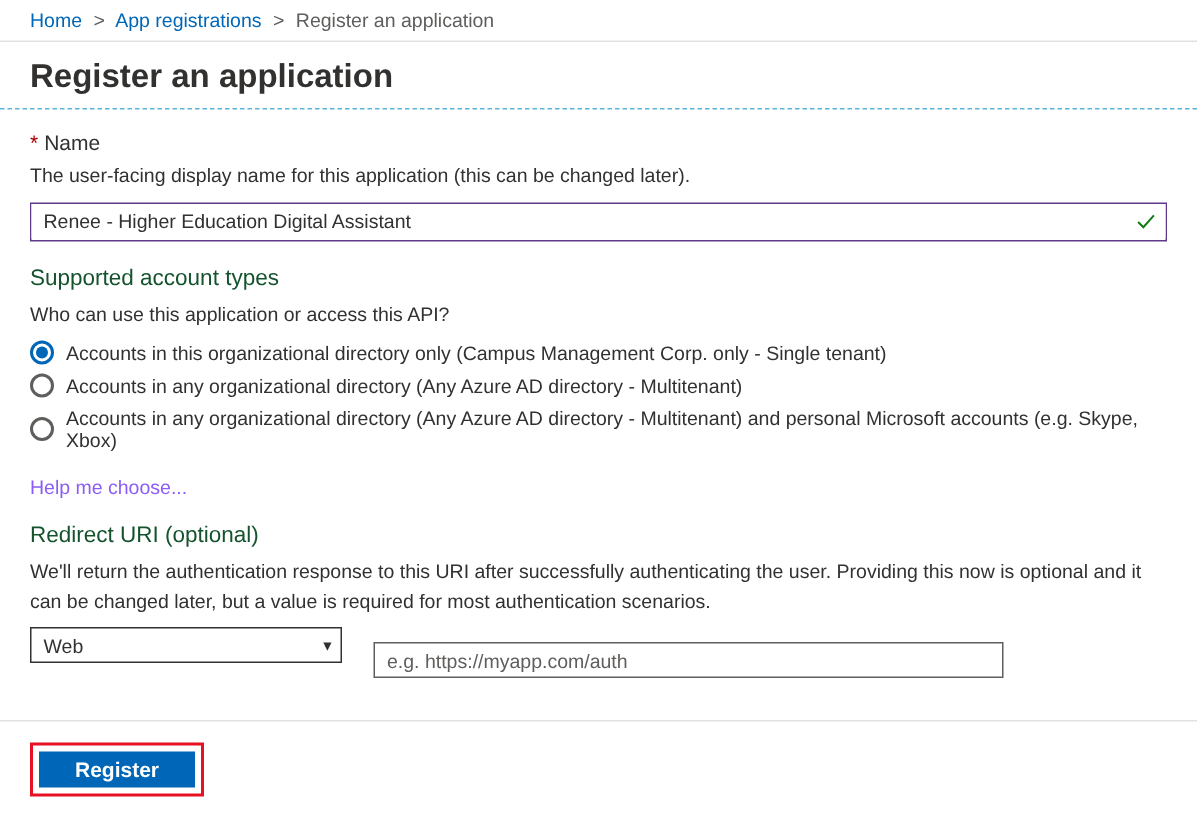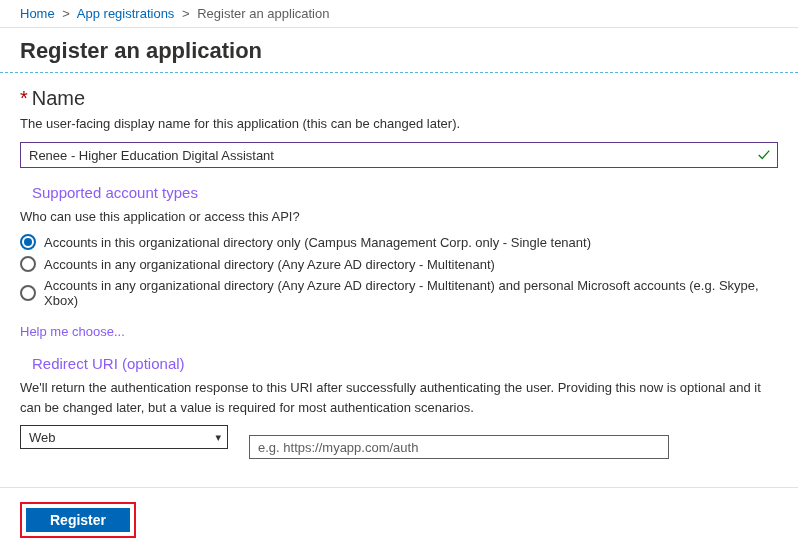--- a/index.html
+++ b/index.html
@@ -19,30 +19,30 @@
   .breadcrumb .sep { color: #605e5c; margin: 0 4px; }
   .breadcrumb .current { color: #605e5c; }
   .page-title {
     font-size: 22px;
     font-weight: 600;
     padding: 10px 20px 8px 20px;
     border-bottom: 1px dashed #59b4d9;
     color: #323130;
   }
   .content { padding: 14px 20px 0 20px; }
-  .field-label { font-size: 20px; color: #323130; margin-bottom: 4px; }
+  .field-label { font-size: 14px; color: #323130; margin-bottom: 4px; }
   .req { color: #a80000; margin-right: 4px; }
   .field-desc { color: #323130; font-size: 13px; margin-bottom: 8px; line-height: 1.5; }
-  .section-head { font-size: 15px; color: #8b5cf6; margin-top: 16px; margin-bottom: 6px; margin-left: 12px; }
+  .section-head { font-size: 15px; color: #14532d; margin-top: 16px; margin-bottom: 6px; }
   .name-input-wrap {
     position: relative;
     border: 1px solid #5f3a8b;
     height: 26px;
     display: flex;
-    align-items: flex-end;
+    align-items: center;
     margin-bottom: 8px;
   }
   .name-input {
     border: none;
     outline: none;
     width: 100%;
     padding: 4px 28px 4px 8px;
     font-size: 13px;
     font-family: inherit;
     color: #323130;

